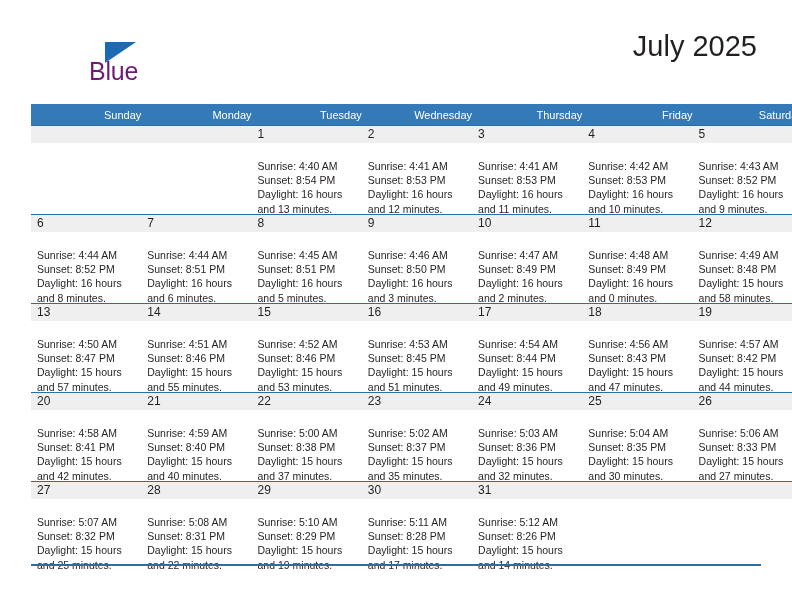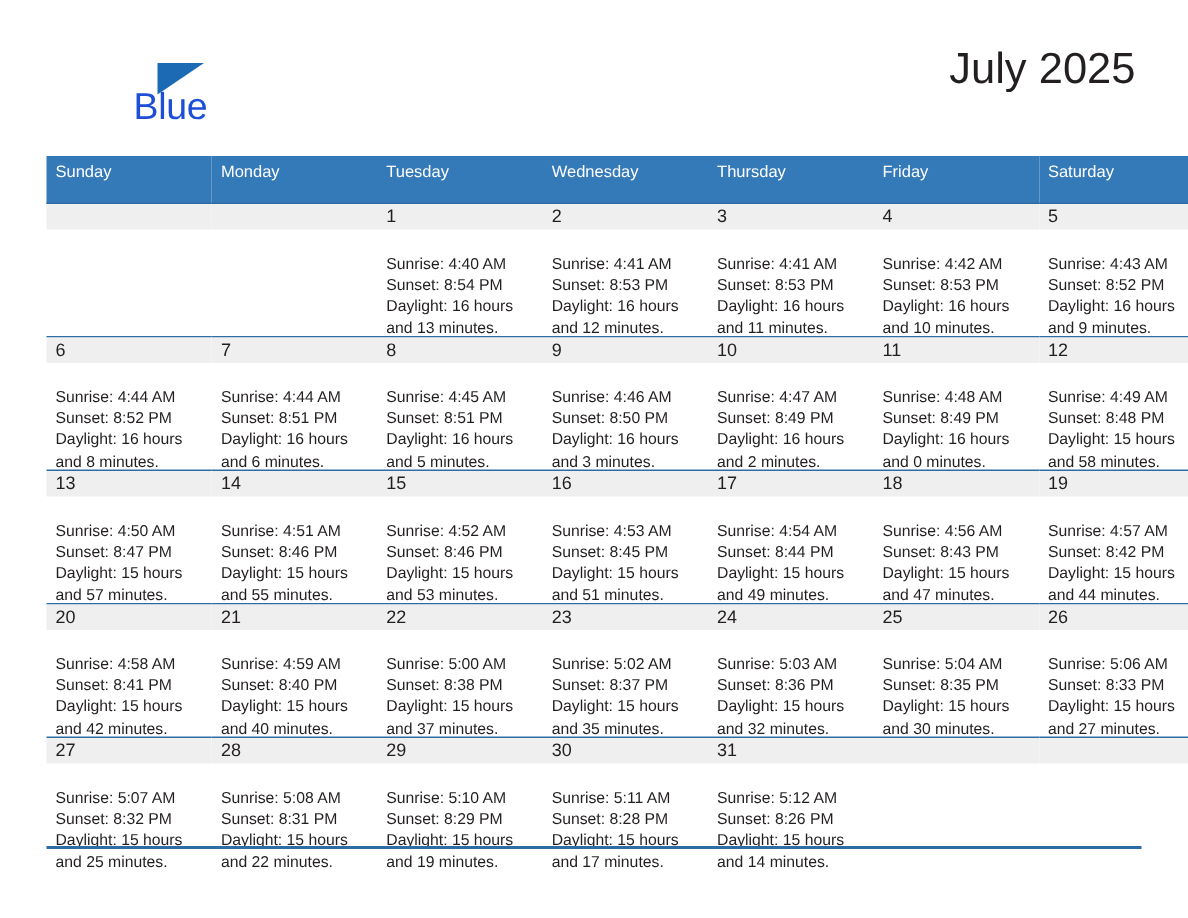--- a/index.html
+++ b/index.html
@@ -53,21 +53,21 @@
     height: 0;
     border-left: 31px solid #1b6ab3;
     border-bottom: 21px solid transparent;
   }
   .logo-blue {
     position: absolute;
     left: 54px;
     top: 24px;
     font-size: 25px;
     letter-spacing: -0.2px;
-    color: #1d4ed8;
+    color: #701a75;
     font-family: "Liberation Sans", sans-serif;
   }
   .title-block {
     position: absolute;
     right: 35px;
     top: 30px;
     text-align: right;
   }
   .cal-title {
     font-size: 29px;
@@ -89,22 +89,22 @@
     top: 104px;
     width: 730px;
     border-collapse: collapse;
     table-layout: fixed;
   }
   .calendar th {
     background: #3479b8;
     color: #ffffff;
     font-size: 11px;
     font-weight: normal;
-    text-align: left;
-    padding: 5px 0 14px 6px;
+    text-align: right;
+    padding: 5px 0 4px 6px;
     border: none;
     width: 104.28px;
   }
   .week-row td {
     padding: 0;
     vertical-align: top;
     border: none;
     border-top: 1.5px solid #2e6da4;
     background: #ffffff;
   }

